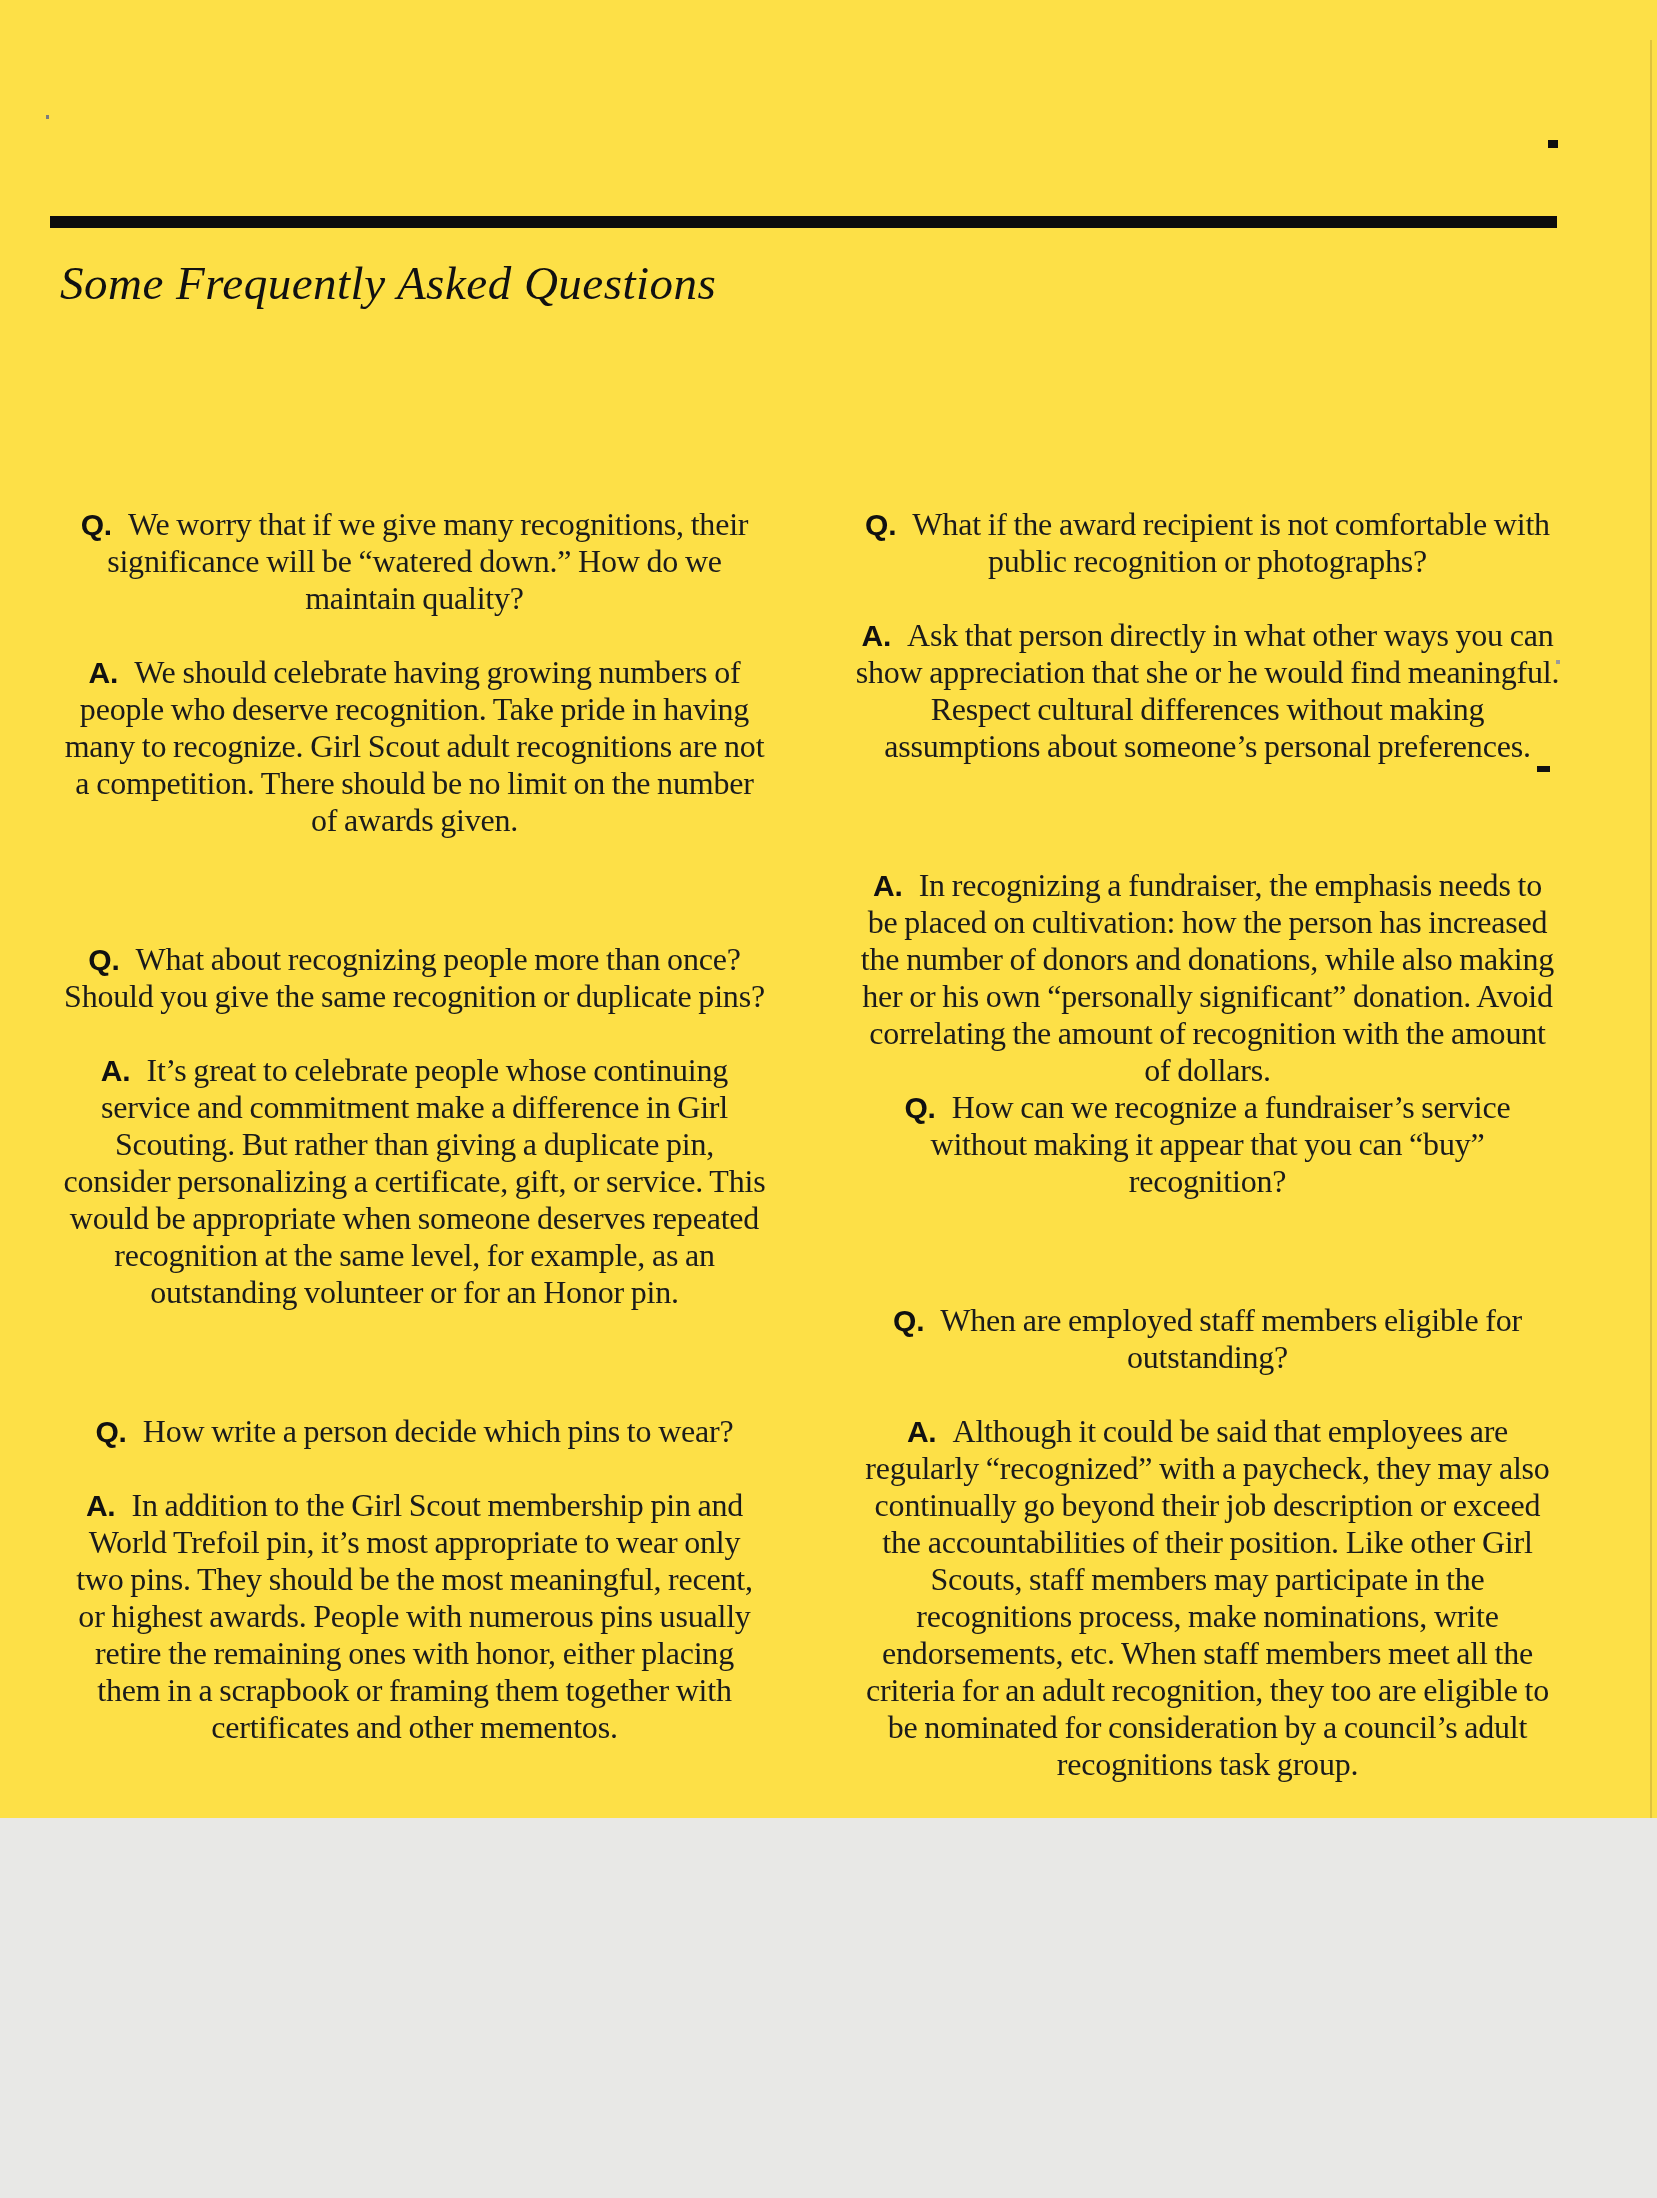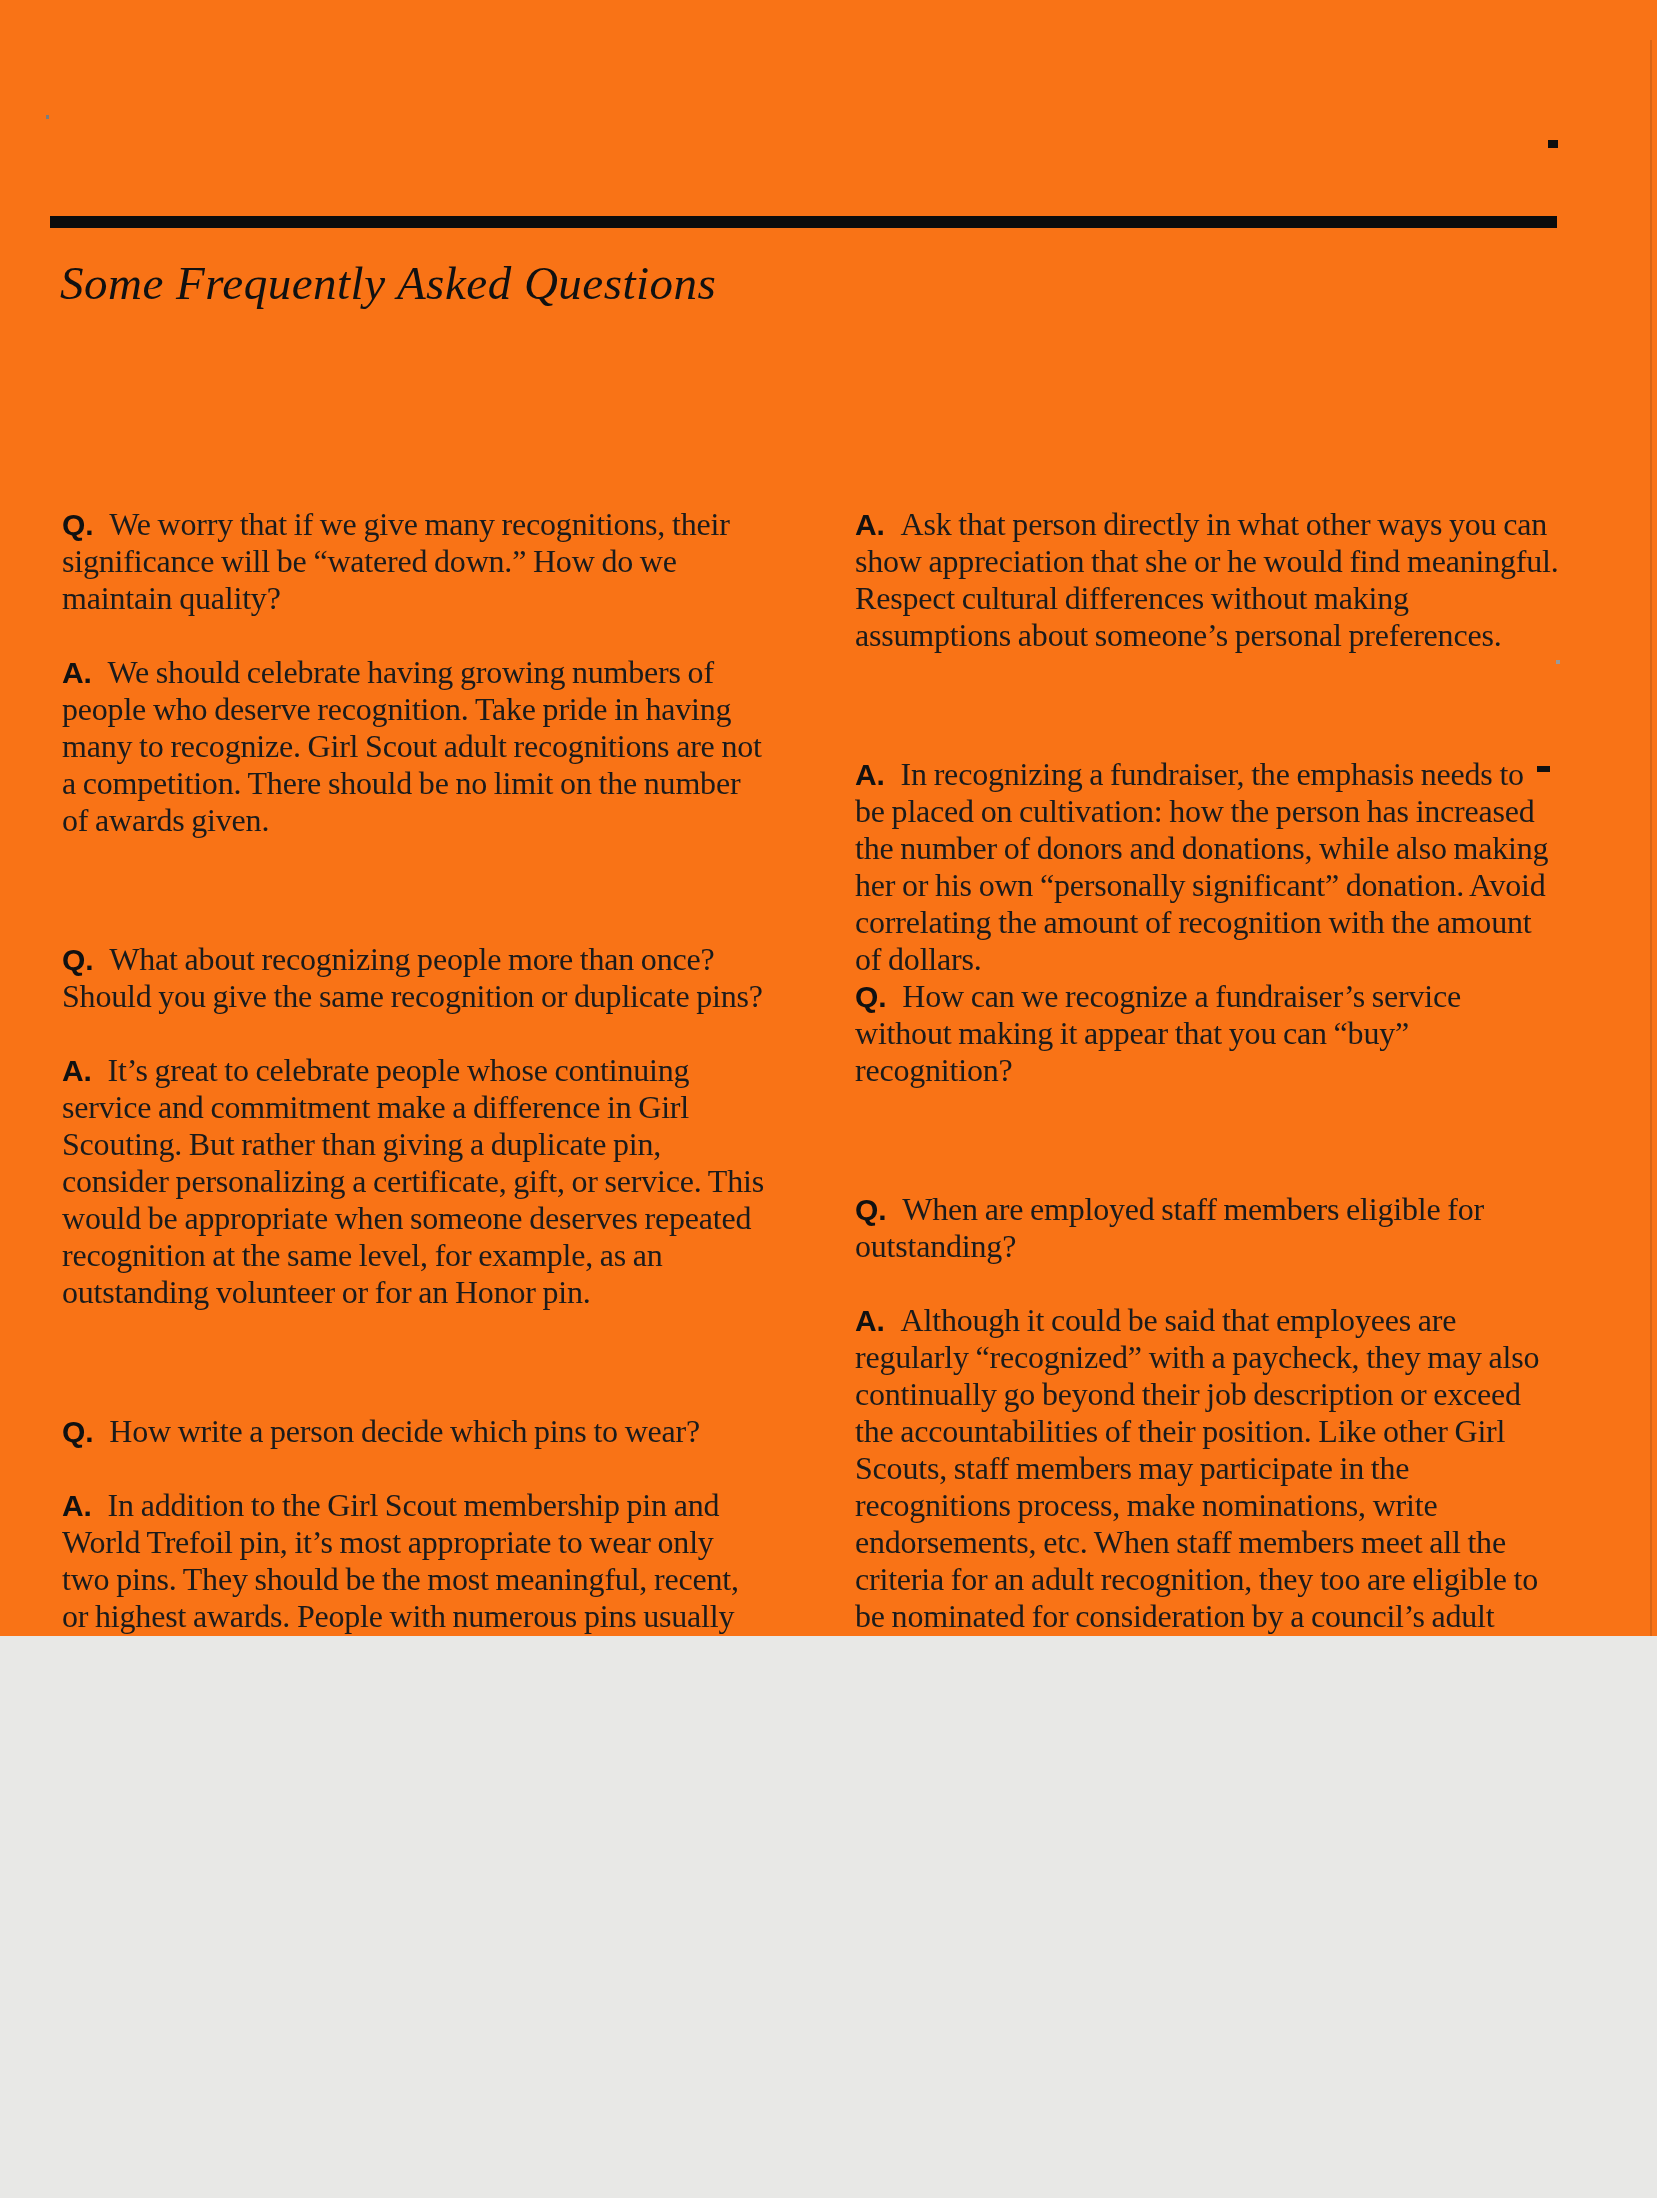--- a/index.html
+++ b/index.html
@@ -1,22 +1,23 @@
 <!DOCTYPE html>
 <html><head>
 <meta charset="utf-8">
 <style>
   html,body{margin:0;padding:0;background:#e8e8e6;}
   .page{
     position:relative;
-    width:1657px;height:1636px;
-    background:#f97316;
+    width:1657px;height:1818px;
+    background:#fde047;
     overflow:hidden;
     font-family:"Liberation Serif", serif;
     color:#1c1c1c;
+    text-align:center;
   }
   
   .top-rule{
     position:absolute;left:50px;top:216px;width:1507px;height:12px;
     background:#0c0c0c;
   }
   .page-title{
     position:absolute;left:60px;top:258px;
     font-style:italic;font-weight:normal;
     font-size:47px;line-height:1.1;
@@ -88,20 +89,21 @@
     <section class="qa-block">
       <p class="para question"><span class="qa-label">Q.</span><span>How write a person decide which pins to wear?</span></p>
       <p class="para answer"><span class="qa-label">A.</span><span>In addition to the Girl Scout membership pin and World Trefoil pin, it’s most appropriate to wear only two pins. They should be the most meaningful, recent, or highest awards. People with numerous pins usually retire the remaining ones with honor, either placing them in a scrapbook or framing them together with certificates and other mementos.</span></p>
     </section>
 
   </div>
 
   <div class="col col-right">
 
     <section class="qa-block">
+      <p class="para question"><span class="qa-label">Q.</span><span>What if the award recipient is not comfortable with public recognition or photographs?</span></p>
       <p class="para answer"><span class="qa-label">A.</span><span>Ask that person directly in what other ways you can show appreciation that she or he would find meaningful. Respect cultural differences without making assumptions about someone’s personal preferences.</span></p>
     </section>
 
     <section class="qa-block">
       <p class="para answer"><span class="qa-label">A.</span><span>In recognizing a fundraiser, the emphasis needs to be placed on cultivation:  how the person has increased the number of donors and donations, while also making her or his own “personally significant” donation. Avoid correlating the amount of recognition with the amount of dollars.</span></p>
       <p class="para question"><span class="qa-label">Q.</span><span>How can we recognize a fundraiser’s service without making it appear that you can “buy” recognition?</span></p>
     </section>
 
     <section class="qa-block">
       <p class="para question"><span class="qa-label">Q.</span><span>When are employed staff members eligible for outstanding?</span></p>

